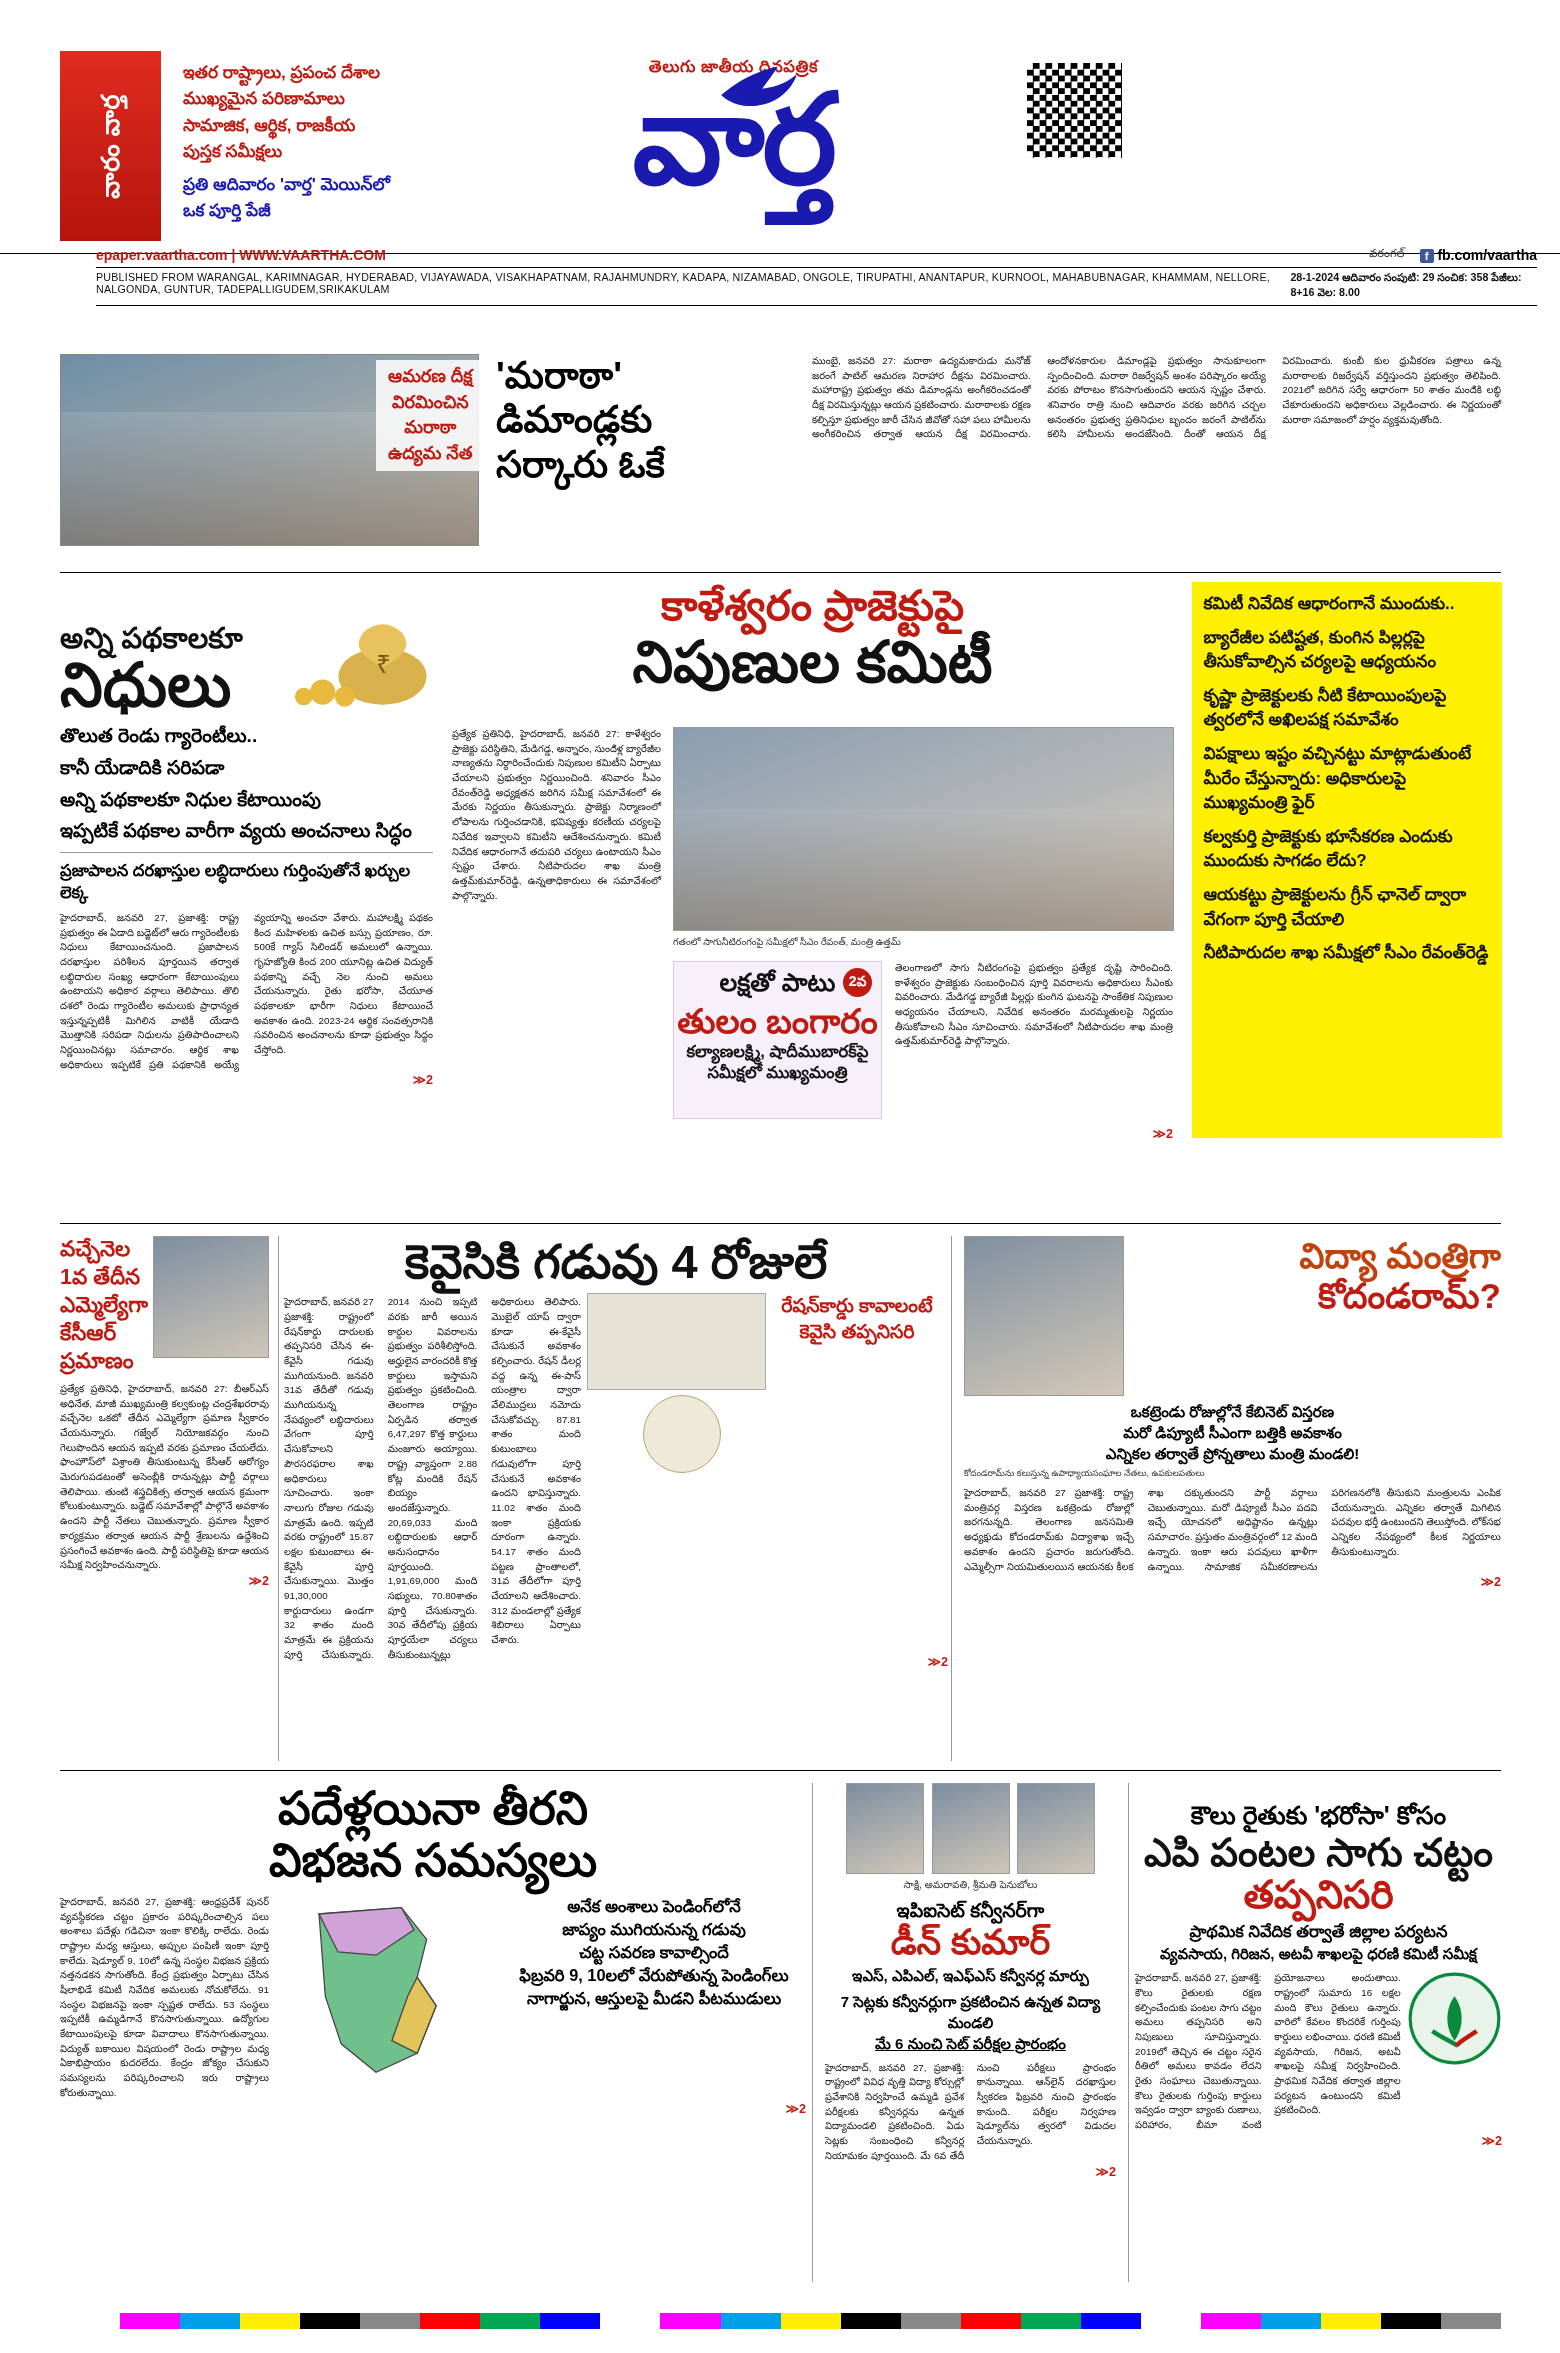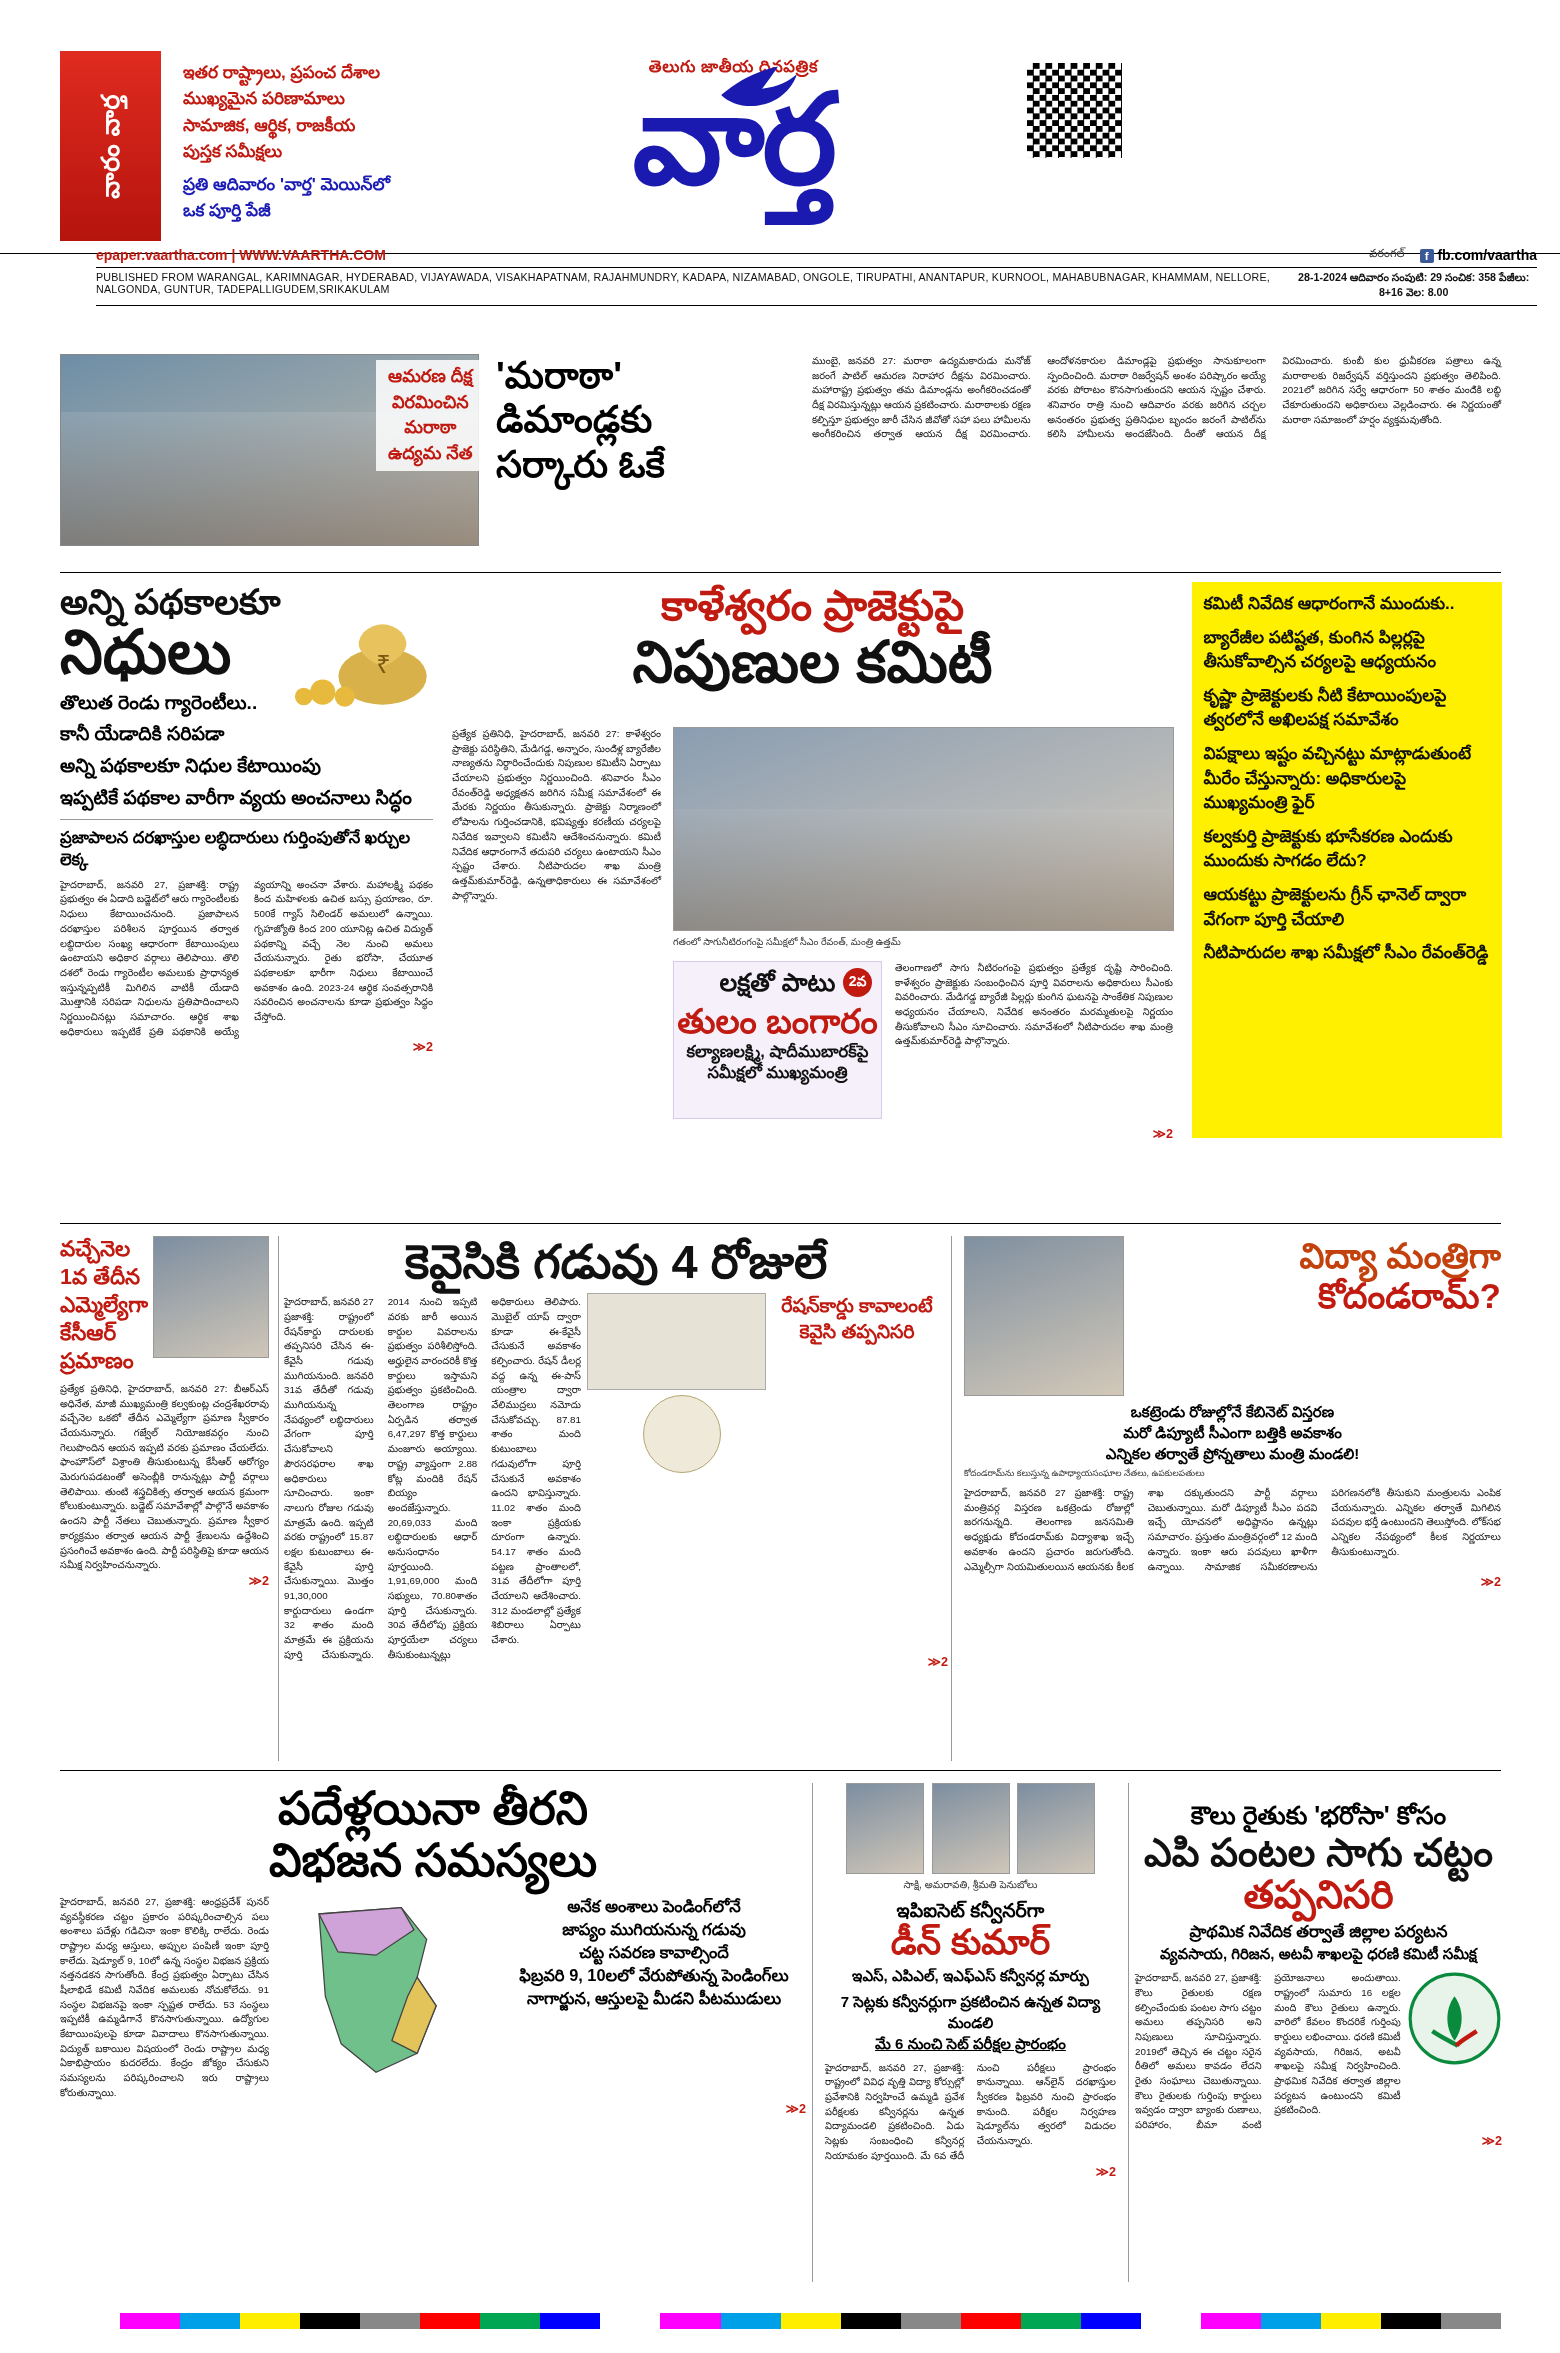--- a/index.html
+++ b/index.html
@@ -24,37 +24,37 @@
   .pg-badge{position:absolute;right:12.6px;top:82px;width:40px;height:40px;border-radius:50%;background:#c01a11;color:#fff;display:flex;align-items:center;justify-content:center;font-size:16.4px;font-weight:bold;}
   .strip{position:absolute;left:0;top:243px;width:100%;padding-left:36px;}
   .strip-row{display:flex;align-items:center;justify-content:space-between;padding:3.8px 60px 0 60px;box-sizing:border-box;font-size:11.4px;}
   .epaper{color:#c01a11;font-weight:bold;font-size:14px;}
   .fb{font-size:14px;font-weight:bold;}
   .fb .f{display:inline-block;background:#3b5998;color:#fff;width:14px;height:14px;text-align:center;border-radius:1.9px;font-size:11.4px;line-height:14px;margin-right:3.8px;}
   .warangal{font-size:11.4px;color:#333;text-align:right;}
   .rule{border-top:1.3px solid #000;margin:3.8px 60px 0 60px;}
   .pubrow{display:flex;justify-content:space-between;padding:3.8px 60px;font-size:10.7px;color:#111;}
   .pubrow .left{letter-spacing:0.2px;}
-  .pubrow .right{font-weight:bold;text-align:center;}
+  .pubrow .right{font-weight:bold;}
   .rule2{border-top:1.9px solid #000;margin:0 60px;}
   
   .col-text{font-size:9.8px;line-height:1.5;color:#111;text-align:justify;}
   .more{color:#c01a11;font-weight:bold;font-size:12.6px;text-align:right;}
   
   .topwrap{position:absolute;left:60px;top:354px;width:1441px;height:209px;}
   .topphoto{position:absolute;left:0;top:0;width:417px;height:190px;border:1.3px solid #888;background:linear-gradient(160deg,#6e8ea6,#c9c0b0);}
   .topphoto .people{position:absolute;bottom:0;left:0;right:0;height:70%;background:linear-gradient(180deg,rgba(255,255,255,.1),rgba(60,40,30,.35));}
   .topcap2{position:absolute;left:316px;top:0;width:107px;}
   .topmid{position:absolute;left:436px;top:0;width:297px;}
   .topmid .t{font-size:37px;font-weight:bold;line-height:1.2;color:#000;}
   .topright{position:absolute;left:752px;top:0;width:689px;}
   
   .leadwrap{position:absolute;left:60px;top:569px;width:1441px;height:607px;}
   .leadleft{position:absolute;left:0;top:0;width:373px;}
-  .leadleft .h1{font-size:35px;font-weight:bold;color:#111;line-height:1.15;}
+  .leadleft .h1{font-size:29px;font-weight:bold;color:#111;line-height:1.15;margin-top:40px;}
   .leadleft .h2{font-size:61px;font-weight:bold;color:#111;line-height:1.0;}
   .leadleft .sub{font-size:19px;font-weight:bold;line-height:1.35;margin-top:6.3px;}
   .moneybag{position:absolute;right:0;top:6.3px;width:145px;height:120px;}
   .leadmid{position:absolute;left:392px;top:0;width:721px;}
   .leadmid .kicker{font-size:42px;font-weight:bold;color:#c01a11;text-align:center;line-height:1.15;}
   .leadmid .kicker2{font-size:58px;font-weight:bold;color:#111;text-align:center;line-height:1.1;}
   .leadphoto{position:absolute;left:218px;top:190px;width:503px;height:209px;border:1.3px solid #999;background:linear-gradient(160deg,#8a9db1,#d8cdbe);}
   .goldbox{position:absolute;left:218px;top:436px;width:316px;height:114px;background:#f6f0fb;border:1.3px solid #d8c9ea;text-align:center;padding-top:6.3px;box-sizing:border-box;}
   .goldbox .g1{font-size:25px;font-weight:bold;color:#111;}
   .goldbox .g2{font-size:34px;font-weight:bold;color:#c01a11;line-height:1.1;}

